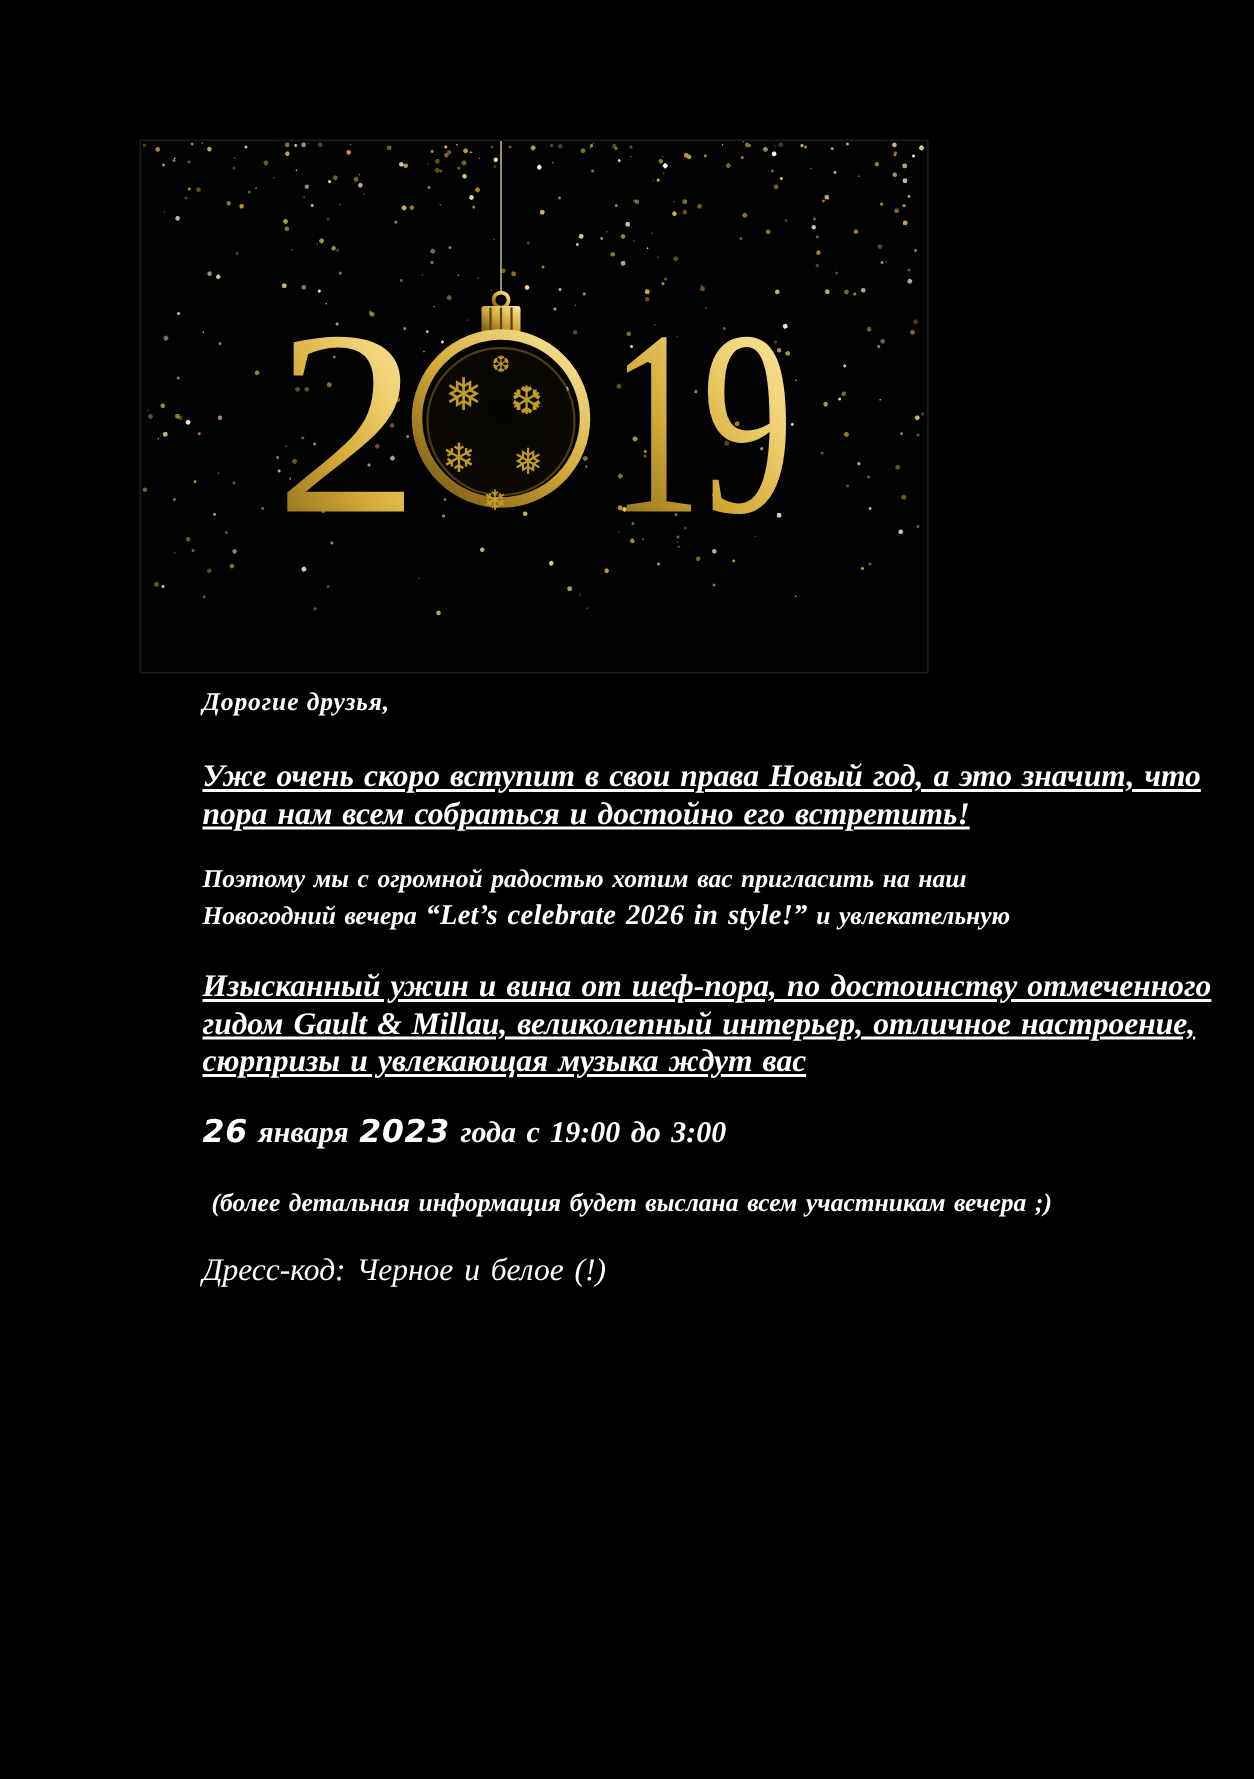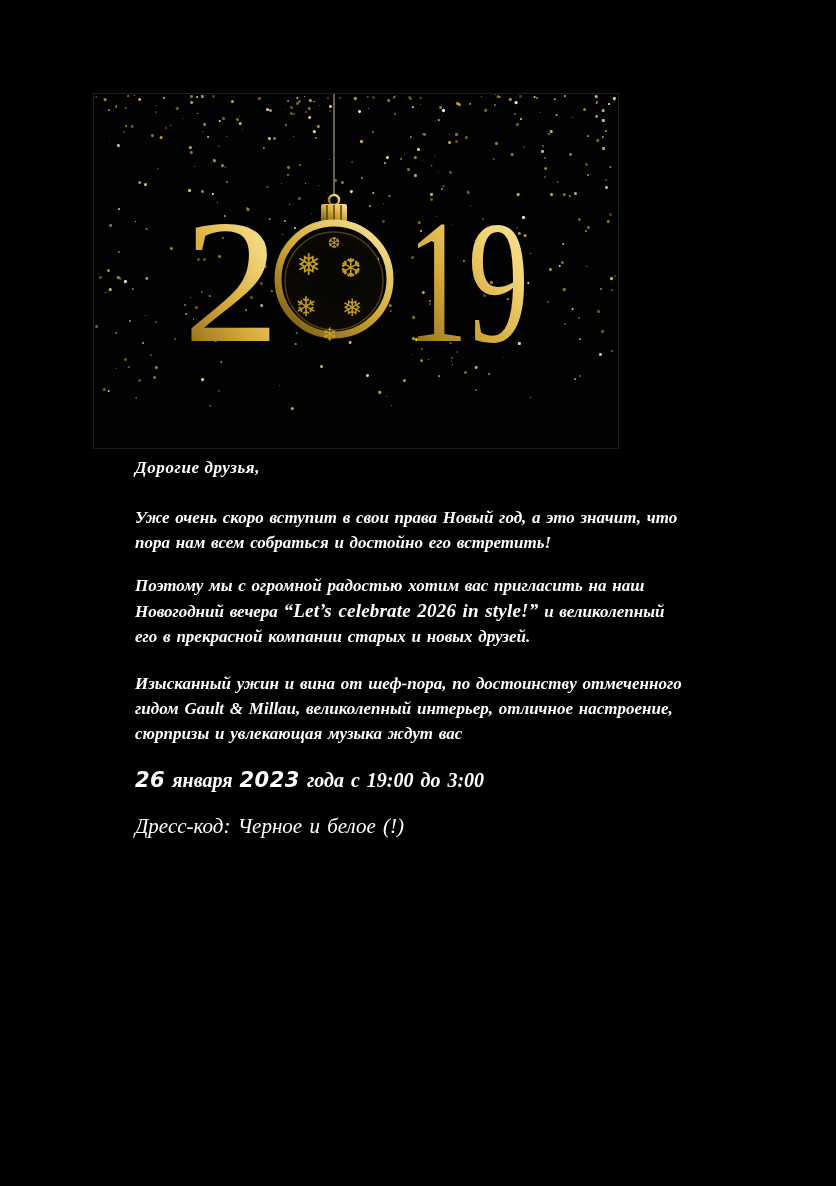--- a/index.html
+++ b/index.html
@@ -44,25 +44,26 @@
   }
   .greeting {
     margin: 8px 0 0 0;
     font-size: 17px;
     font-weight: 700;
     letter-spacing: 0.6px;
     line-height: 25px;
   }
   .para {
     margin: 0;
-    font-size: 17px;
+    font-size: 21px;
     font-weight: 700;
     line-height: 25px;
     white-space: pre-line;
     word-spacing: 1.5px;
+    text-decoration: underline;
   }
   .para1 { margin-top: 25px; }
   .para2 { margin-top: 18px; font-size: 17px; font-weight: 700; line-height: 25px; word-spacing: 1.5px; }
   .para2 .quote {
     font-size: 19px;
     font-weight: 700;
     letter-spacing: 0.2px;
   }
   .para3 { margin-top: 22px; }
   .date-line {
@@ -543,27 +544,28 @@
     </svg>
   </div>
 
   <div class="content">
 
     <p class="greeting">Дорогие друзья,</p>
 
     <p class="para para1">Уже очень скоро вступит в свои права Новый год, а это значит, что
 пора нам всем собраться и достойно его встретить!</p>
 
-    <p class="para2"><span>Поэтому мы с огромной радостью хотим вас пригласить на наш</span><br><span>Новогодний вечера </span><span class="quote">“Let’s celebrate 2026 in style!”</span><span> и великолепный</span><br><span>его в прекрасной компании старых и новых друзей.</span></p>
+    <p class="para2"><span>Поэтому мы с огромной радостью хотим вас пригласить на наш</span><br><span>Новогодний вечера </span><span class="quote">“Let’s celebrate 2026 in style!”</span><span> и увлекательную</span><br></p>
 
     <p class="para para3">Изысканный ужин и вина от шеф-пора, по достоинству отмеченного
 гидом Gault &amp; Millau, великолепный интерьер, отличное настроение,
 сюрпризы и увлекающая музыка ждут вас</p>
 
     <p class="date-line"><span class="num">26</span><span> января </span><span class="num">2023</span><span> года с 19:00 до 3:00</span></p>
 
 
+    <p class="note">(более детальная информация будет выслана всем участникам вечера ;)</p>
 
     <p class="dresscode">Дресс-код: Черное и белое (!)</p>
 
 
   </div>
 </div>
 
 </body></html>

